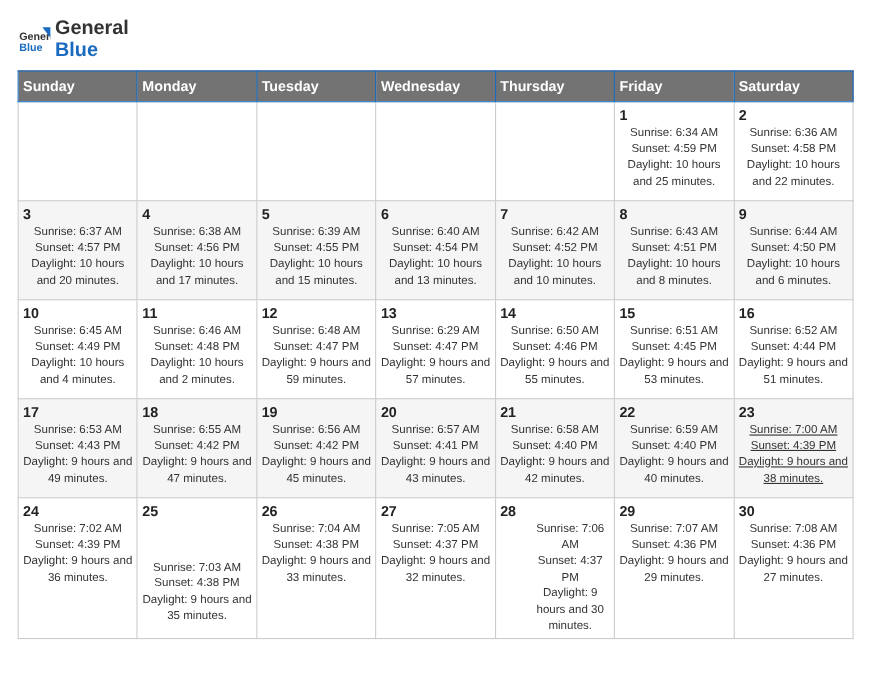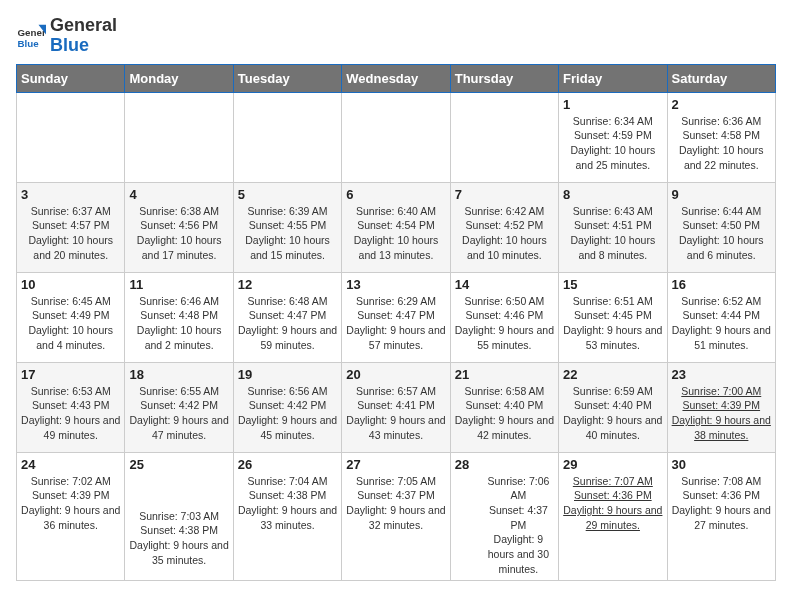--- a/index.html
+++ b/index.html
@@ -294,21 +294,21 @@
 Daylight: 9 hours and 32 minutes.</div>
         </td>
         <td>
           <div class="day-number">28</div>
           <div class="day-info" style="white-space: pre-line; margin-left: 28px;">Sunrise: 7:06 AM
 Sunset: 4:37 PM
 Daylight: 9 hours and 30 minutes.</div>
         </td>
         <td>
           <div class="day-number">29</div>
-          <div class="day-info" style="white-space: pre-line; text-decoration: underline;">Sunrise: 7:07 AM
+          <div class="day-info" style="white-space: pre-line;">Sunrise: 7:07 AM
 Sunset: 4:36 PM
 Daylight: 9 hours and 29 minutes.</div>
         </td>
         <td>
           <div class="day-number">30</div>
           <div class="day-info" style="white-space: pre-line;">Sunrise: 7:08 AM
 Sunset: 4:36 PM
 Daylight: 9 hours and 27 minutes.</div>
         </td>
       </tr>

